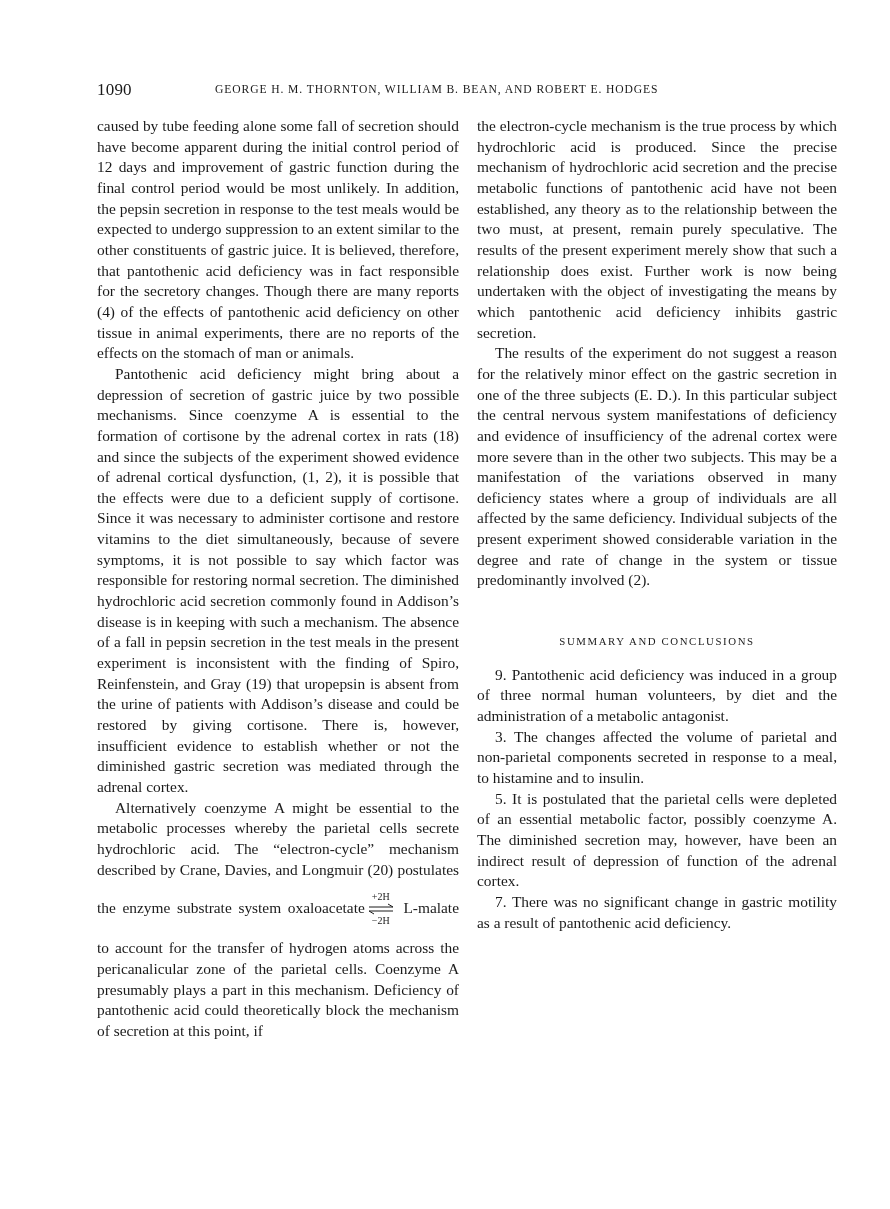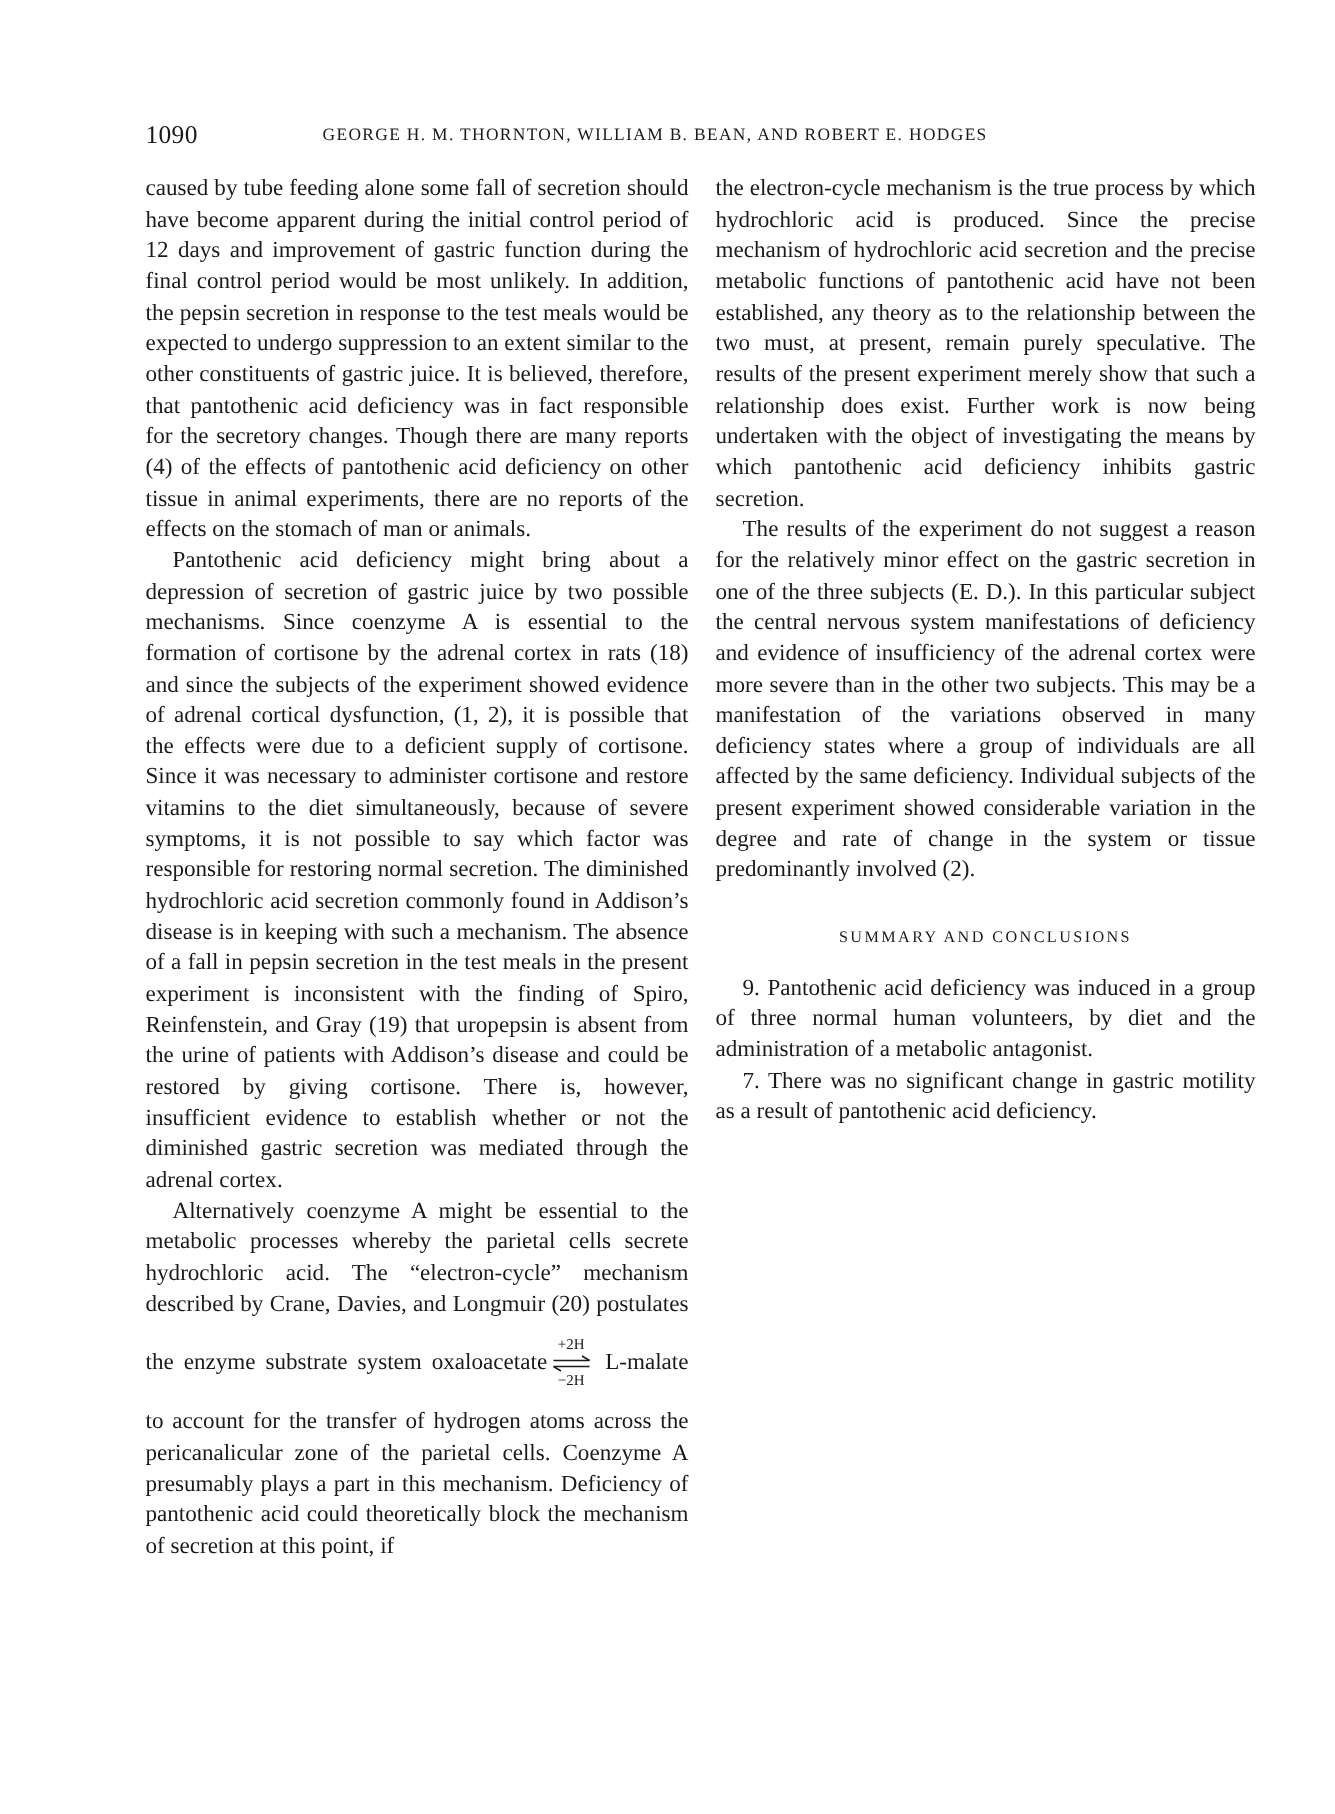--- a/index.html
+++ b/index.html
@@ -23,21 +23,21 @@
       position: absolute; top: 116px;
       font-size: 15.4px; line-height: 20.65px;
       text-align: justify; hyphens: none;
     }
     .col-left { left: 97px; width: 362px; }
     .col-right { left: 477px; width: 360px; }
     .column p { margin: 0; text-indent: 18px; }
     .column p.cont { text-indent: 0; }
     .section-heading {
       text-align: center; font-size: 10.8px; letter-spacing: 1.6px;
-      margin: 24px 0 13px 0; text-indent: 0;
+      margin: 40px 0 13px 0; text-indent: 0;
     }
     .eq {
       display: inline-block; position: relative; vertical-align: middle;
       width: 26px; height: 34px; margin: 12px 3px; text-indent: 0;
     }
     .eq .top, .eq .bot {
       position: absolute; left: 0; width: 100%; text-align: center;
       font-size: 10px; line-height: 10px;
     }
     .eq .top { top: 0; }
@@ -61,14 +61,16 @@
           <line x1="1" y1="8" x2="25" y2="8" stroke="#1a1a1a" stroke-width="1"></line>
           <polyline points="1,8 6,11" fill="none" stroke="#1a1a1a" stroke-width="1"></polyline>
         </svg><span class="bot">−2H</span></span> <span>L-malate to account for the transfer of hydrogen atoms across the pericanalicular zone of the parietal cells. Coenzyme A presumably plays a part in this mechanism. Deficiency of pantothenic acid could theoretically block the mechanism of secretion at this point, if</span></p>
 </div>
 
 <div class="column col-right">
   <p class="cont">the electron-cycle mechanism is the true process by which hydrochloric acid is produced. Since the precise mechanism of hydrochloric acid secretion and the precise metabolic functions of pantothenic acid have not been established, any theory as to the relationship between the two must, at present, remain purely speculative. The results of the present experiment merely show that such a relationship does exist. Further work is now being undertaken with the object of investigating the means by which pantothenic acid deficiency inhibits gastric secretion.</p>
   <p>The results of the experiment do not suggest a reason for the relatively minor effect on the gastric secretion in one of the three subjects (E. D.). In this particular subject the central nervous system manifestations of deficiency and evidence of insufficiency of the adrenal cortex were more severe than in the other two subjects. This may be a manifestation of the variations observed in many deficiency states where a group of individuals are all affected by the same deficiency. Individual subjects of the present experiment showed considerable variation in the degree and rate of change in the system or tissue predominantly involved (2).</p>
   <div class="section-heading">SUMMARY AND CONCLUSIONS</div>
   <p>9. Pantothenic acid deficiency was induced in a group of three normal human volunteers, by diet and the administration of a metabolic antagonist.</p>
+  <p>3. The changes affected the volume of parietal and non-parietal components secreted in response to a meal, to histamine and to insulin.</p>
+  <p>5. It is postulated that the parietal cells were depleted of an essential metabolic factor, possibly coenzyme A. The diminished secretion may, however, have been an indirect result of depression of function of the adrenal cortex.</p>
   <p>7. There was no significant change in gastric motility as a result of pantothenic acid deficiency.</p>
 </div>
 
 </body></html>

